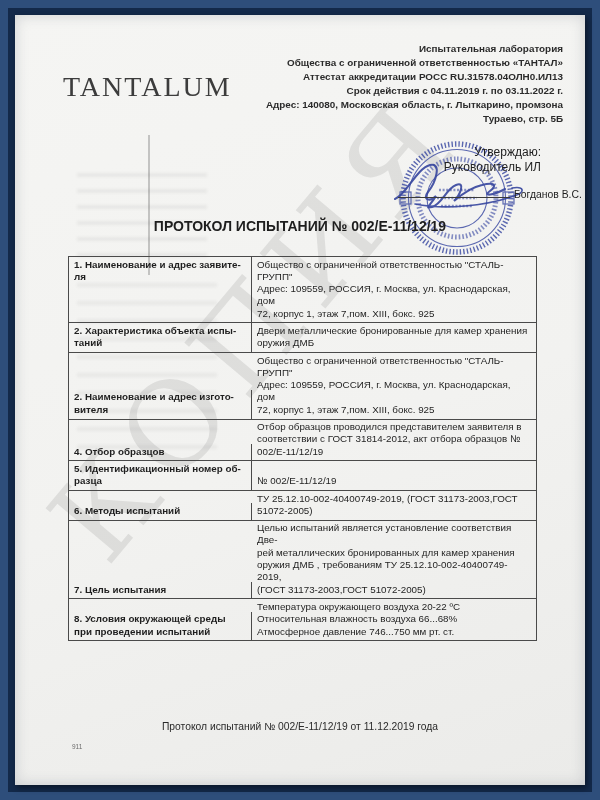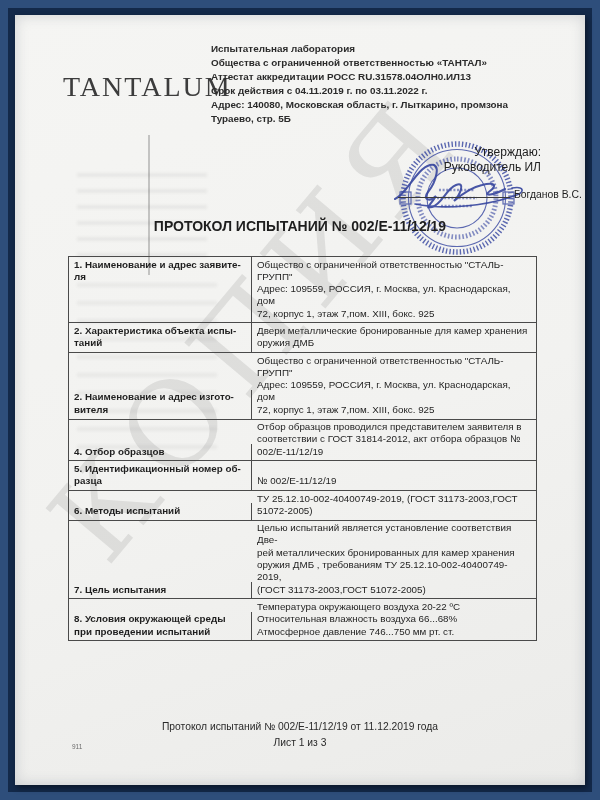--- a/index.html
+++ b/index.html
@@ -34,23 +34,23 @@
     transform: rotate(-50deg); transform-origin: 260px 150px;
     text-align: center; white-space: nowrap; pointer-events: none;
   }
   .logo {
     position: absolute; left: 48px; top: 56px; width: 200px;
     font-family: "Liberation Serif", serif;
     font-size: 28px; letter-spacing: 2px; color: #3c3c3c;
     text-align: left; font-weight: 400;
   }
   .header-block {
-    position: absolute; left: 196px; top: 27px; width: 336px;
+    position: absolute; left: 212px; top: 27px; width: 336px;
     font-size: 9.9px; font-weight: bold; line-height: 13.9px;
-    text-align: left; color: #2b2b2b;
+    text-align: right; color: #2b2b2b;
   }
   .stamp-wrap { position: absolute; left: 382px; top: 123px; width: 120px; height: 120px; }
   .approve-block {
     position: absolute; right: 44px; top: 130px;
     font-size: 12px; line-height: 15px; text-align: right; color: #222;
   }
   .sig-svg { position: absolute; left: 372px; top: 138px; width: 150px; height: 58px; }
   .sig-line { position: absolute; left: 383px; top: 182px; width: 112px; height: 1.2px; background: #3a3a3a; }
   .sig-name { position: absolute; left: 499px; top: 174px; font-size: 10.4px; color: #1f1f1f; }
   .title-block {
@@ -178,20 +178,19 @@
           <div class="cell cell-label">8. Условия окружающей среды
 при проведении испытаний</div>
           <div class="cell cell-value">Температура окружающего воздуха 20-22 ºС
 Относительная влажность воздуха 66...68%
 Атмосферное давление 746...750 мм рт. ст.</div>
         </div>
       </div>
 
       <div class="footer-block">
         <div>Протокол испытаний № 002/Е-11/12/19 от 11.12.2019 года</div>
-        <div>Лист 1 из 3</div>
       </div>
 
       <div class="corner-note">911</div>
 
     </div>
   </div>
 </div>
 
 </body></html>

